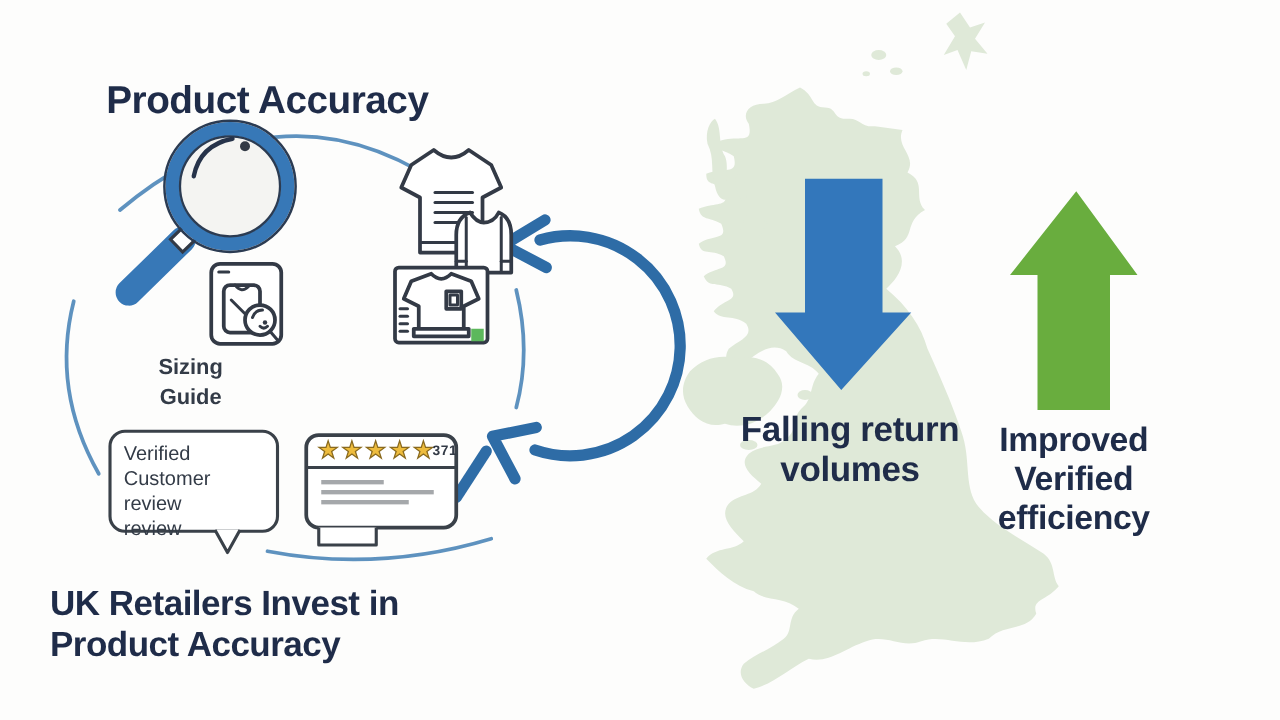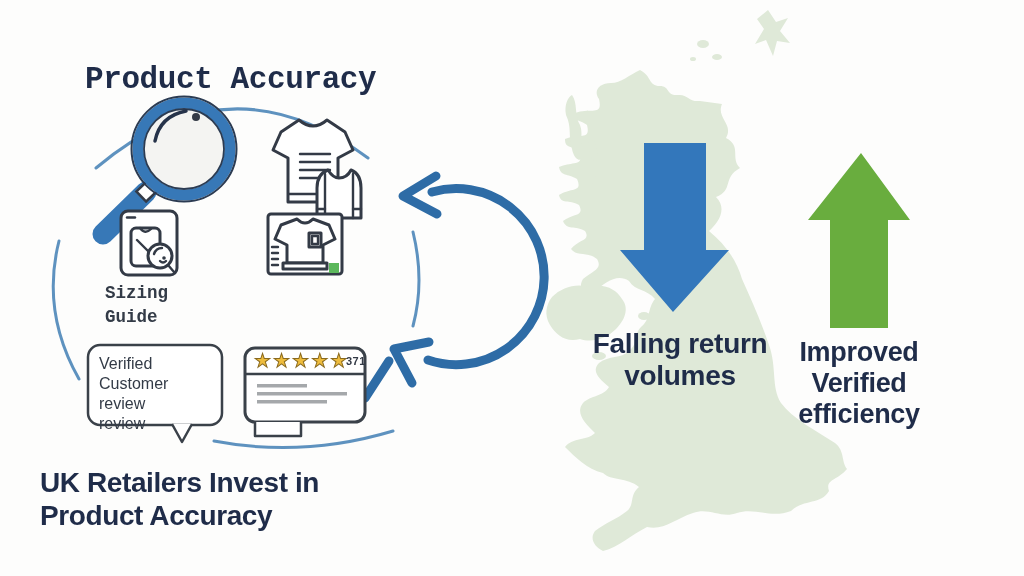--- a/index.html
+++ b/index.html
@@ -2,42 +2,42 @@
 <html style="--accent-blue: #3778b7; --cycle-arrow-blue: #2e6ca6; --thin-arc-blue: #4c86b8; --down-arrow-blue: #3377bb; --up-arrow-green: #69ad3e; --map-green: #dfe9d8; --title-navy: #1f2c49; --label-dark: #333b47; --star-gold: #eebc3d; --icon-outline: #333a46; --review-line-gray: #a5a8ab; --green-corner: #5cb85c;"><head>
 <meta charset="utf-8">
 <style>
   html,body{margin:0;padding:0;background:#ffffff;}
   #stage{
     position:relative;width:1024px;height:576px;overflow:hidden;
     background:#fdfdfc;font-family:"Liberation Sans",sans-serif;
   }
   #scene{position:absolute;left:0;top:0;z-index:0;}
   .abs{position:absolute;}
-  .z1{z-index:1;}
+  .z1{z-index:1;padding-left:48px;}
   .z2{z-index:2;}
 
   
   .map-fill{fill:var(--map-green,#dfe9d8);}
   .thin-arc{stroke:var(--thin-arc-blue,#4c86b8);fill:none;stroke-width:3;stroke-linecap:round;opacity:.9;}
   .cycle-stroke{stroke:var(--cycle-arrow-blue,#2e6ca6);fill:none;stroke-width:9;stroke-linecap:round;stroke-linejoin:round;}
   .blue-fill{fill:var(--down-arrow-blue,#3377bb);}
   .green-fill{fill:var(--up-arrow-green,#69ad3e);}
   .accent-stroke{stroke:var(--accent-blue,#3778b7);}
   .icon-line{stroke:var(--icon-outline,#333a46);fill:#ffffff;stroke-width:3;stroke-linecap:round;stroke-linejoin:round;}
   .icon-line-nf{stroke:var(--icon-outline,#333a46);fill:none;stroke-width:2.4;stroke-linecap:round;stroke-linejoin:round;}
   .dark-dot{fill:var(--icon-outline,#26334a);}
   .gray-bar{fill:var(--review-line-gray,#a5a8ab);}
   .green-sq{fill:var(--green-corner,#5cb85c);}
 
   
   .ttl{color:var(--title-navy,#1f2c49);font-weight:700;letter-spacing:-.4px;}
-  .page-title{font-size:31px;font-family:Liberation Mono, monospace;}
+  .page-title{font-size:31px;}
   .footer-title{font-size:28px;text-align:left;line-height:1.18;}
   .big-label{font-size:28px;text-align:center;line-height:1.15;letter-spacing:-.3px;}
-  .icon-label{color:var(--label-dark,#333b47);font-weight:600;font-size:17.5px;line-height:1.35;font-family:Liberation Mono, monospace;}
+  .icon-label{color:var(--label-dark,#333b47);font-weight:600;font-size:17.5px;text-align:center;line-height:1.35;}
   .bubble-text{color:var(--label-dark,#31363d);font-weight:500;font-size:16px;line-height:1.25;}
   .star-row{display:flex;align-items:center;gap:2px;}
   .star{font-size:19px;line-height:1;color:var(--star-gold,#eebc3d);-webkit-text-stroke:1px #8a6a1e;}
   .review-count{font-size:11px;font-weight:700;color:var(--icon-outline,#3a4149);margin-left:7px;letter-spacing:.5px;}
 </style>
 </head>
 <body>
 
 <div id="stage">
 

